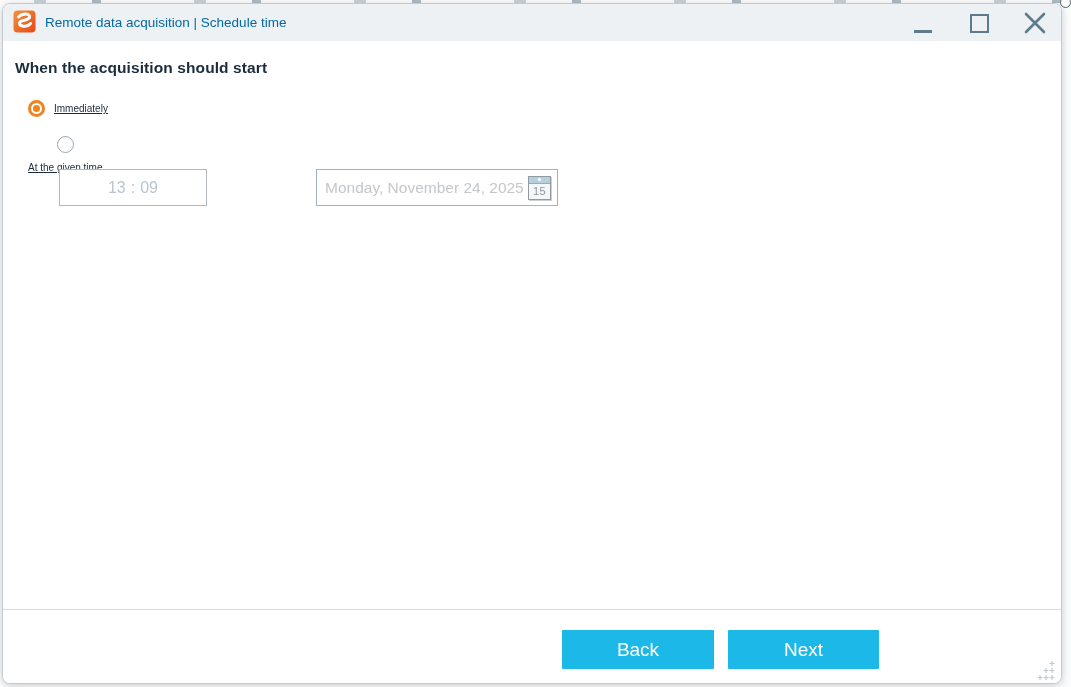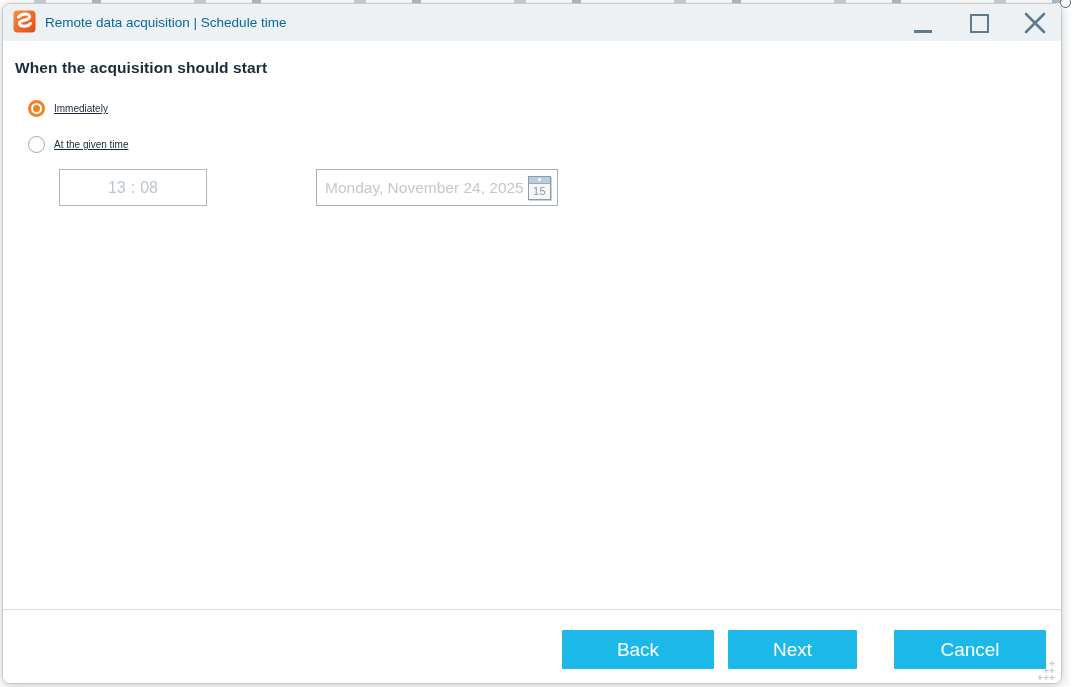--- a/index.html
+++ b/index.html
@@ -79,21 +79,21 @@
   .heading{
     position:absolute; left:12px; top:55px;
     font-size:15.5px; font-weight:bold; color:var(--text-dark);
     letter-spacing:.1px;
   }
   .radio-row{
     position:absolute; left:25px; display:flex; align-items:center; gap:9px;
     cursor:pointer;
   }
   .row-immediately{ top:96px; }
-  .row-given-time{ top:132px; }
+  .row-given-time{ top:132px;flex-direction:column; }
   .radio{
     width:17px; height:17px; border-radius:50%; background:#fff; flex:0 0 auto;
     position:relative;
   }
   .radio.selected{ border:3px solid var(--accent-orange); }
   .radio.selected::after{
     content:""; position:absolute; left:50%; top:50%;
     width:7px; height:7px; margin:-3.5px 0 0 -3.5px;
     border-radius:50%; background:var(--accent-orange);
   }
@@ -136,21 +136,21 @@
     border-top:1px solid var(--separator); background:#fff;
   }
   .action-btn{
     position:absolute; top:20px; height:39px; width:152px;
     background:var(--button-cyan); color:#ffffff;
     border:none; border-radius:1px; font-size:19px;
     font-family:"Liberation Sans","DejaVu Sans",sans-serif;
     cursor:pointer;
   }
   .btn-back{ left:559px; }
-  .btn-next{ left:725px; width:129px; }
+  .btn-next{ left:725px; width:151px; }
   .btn-cancel{ left:891px; }
 
   .resize-grip{
     position:absolute; right:3px; bottom:3px; width:20px; height:20px;
     cursor:nwse-resize;
   }
 </style>
 </head>
 <body>
 
@@ -198,37 +198,36 @@
     </div>
 
     <div class="radio-row row-given-time">
       <span class="radio unselected"></span>
       <span class="radio-label">At the given time</span>
     </div>
 
     <div class="time-input">
       <span>13</span>
       <span>:</span>
-      <span>08</span>
+      <span>09</span>
     </div>
 
     <div class="date-input">
       <span class="date-value">Monday, November 24, 2025</span>
       <span class="calendar-icon">
         <span class="calendar-head">
           <span class="calendar-dot"></span>
         </span>
         <span class="calendar-day">15</span>
       </span>
     </div>
 
     <div class="footer">
       <button class="action-btn btn-back">Back</button>
       <button class="action-btn btn-next">Next</button>
-      <button class="action-btn btn-cancel">Cancel</button>
     </div>
 
     <span class="resize-grip">
       <svg width="20" height="20" viewBox="0 0 20 20">
         <g stroke="#c2c8cc" stroke-width="1.2">
           <path d="M14 1 v5 M11.5 3.5 h5"></path>
           <path d="M8 8 v5 M5.5 10.5 h5"></path>
           <path d="M14 8 v5 M11.5 10.5 h5"></path>
           <path d="M14 15 v5 M11.5 17.5 h5"></path>
           <path d="M8 15 v5 M5.5 17.5 h5"></path>

